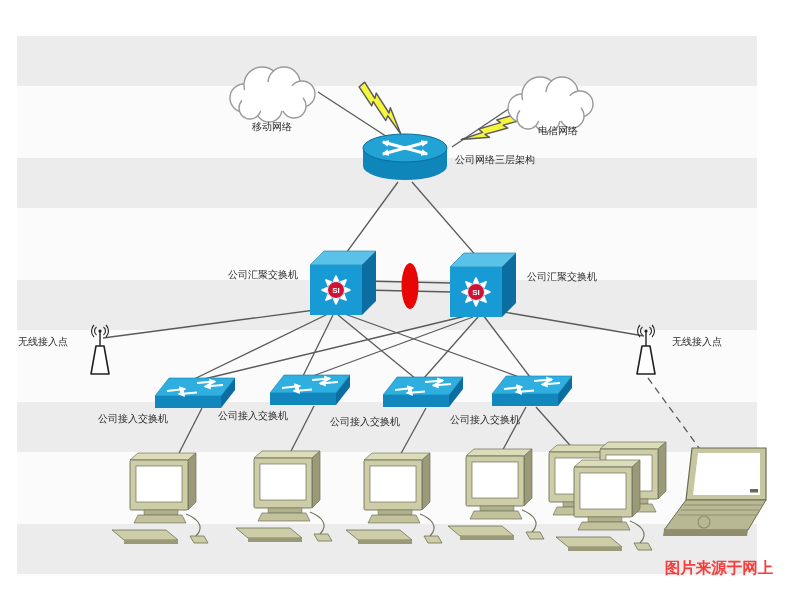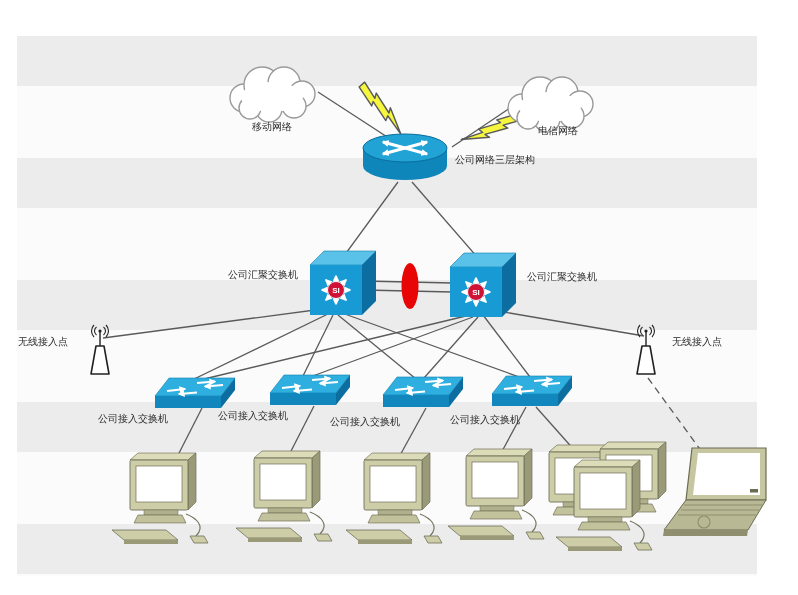--- a/index.html
+++ b/index.html
@@ -186,14 +186,15 @@
   <div class="lbl" style="left:538px;top:124px;">电信网络</div>
   <div class="lbl" style="left:455px;top:153px;">公司网络三层架构</div>
   <div class="lbl" style="left:228px;top:268px;">公司汇聚交换机</div>
   <div class="lbl" style="left:527px;top:270px;">公司汇聚交换机</div>
   <div class="lbl" style="left:18px;top:335px;">无线接入点</div>
   <div class="lbl" style="left:672px;top:335px;">无线接入点</div>
   <div class="lbl" style="left:98px;top:412px;">公司接入交换机</div>
   <div class="lbl" style="left:218px;top:409px;">公司接入交换机</div>
   <div class="lbl" style="left:330px;top:415px;">公司接入交换机</div>
   <div class="lbl" style="left:450px;top:413px;">公司接入交换机</div>
+  <div id="watermark">图片来源于网上</div>
 
 </div>
 
 </body></html>

